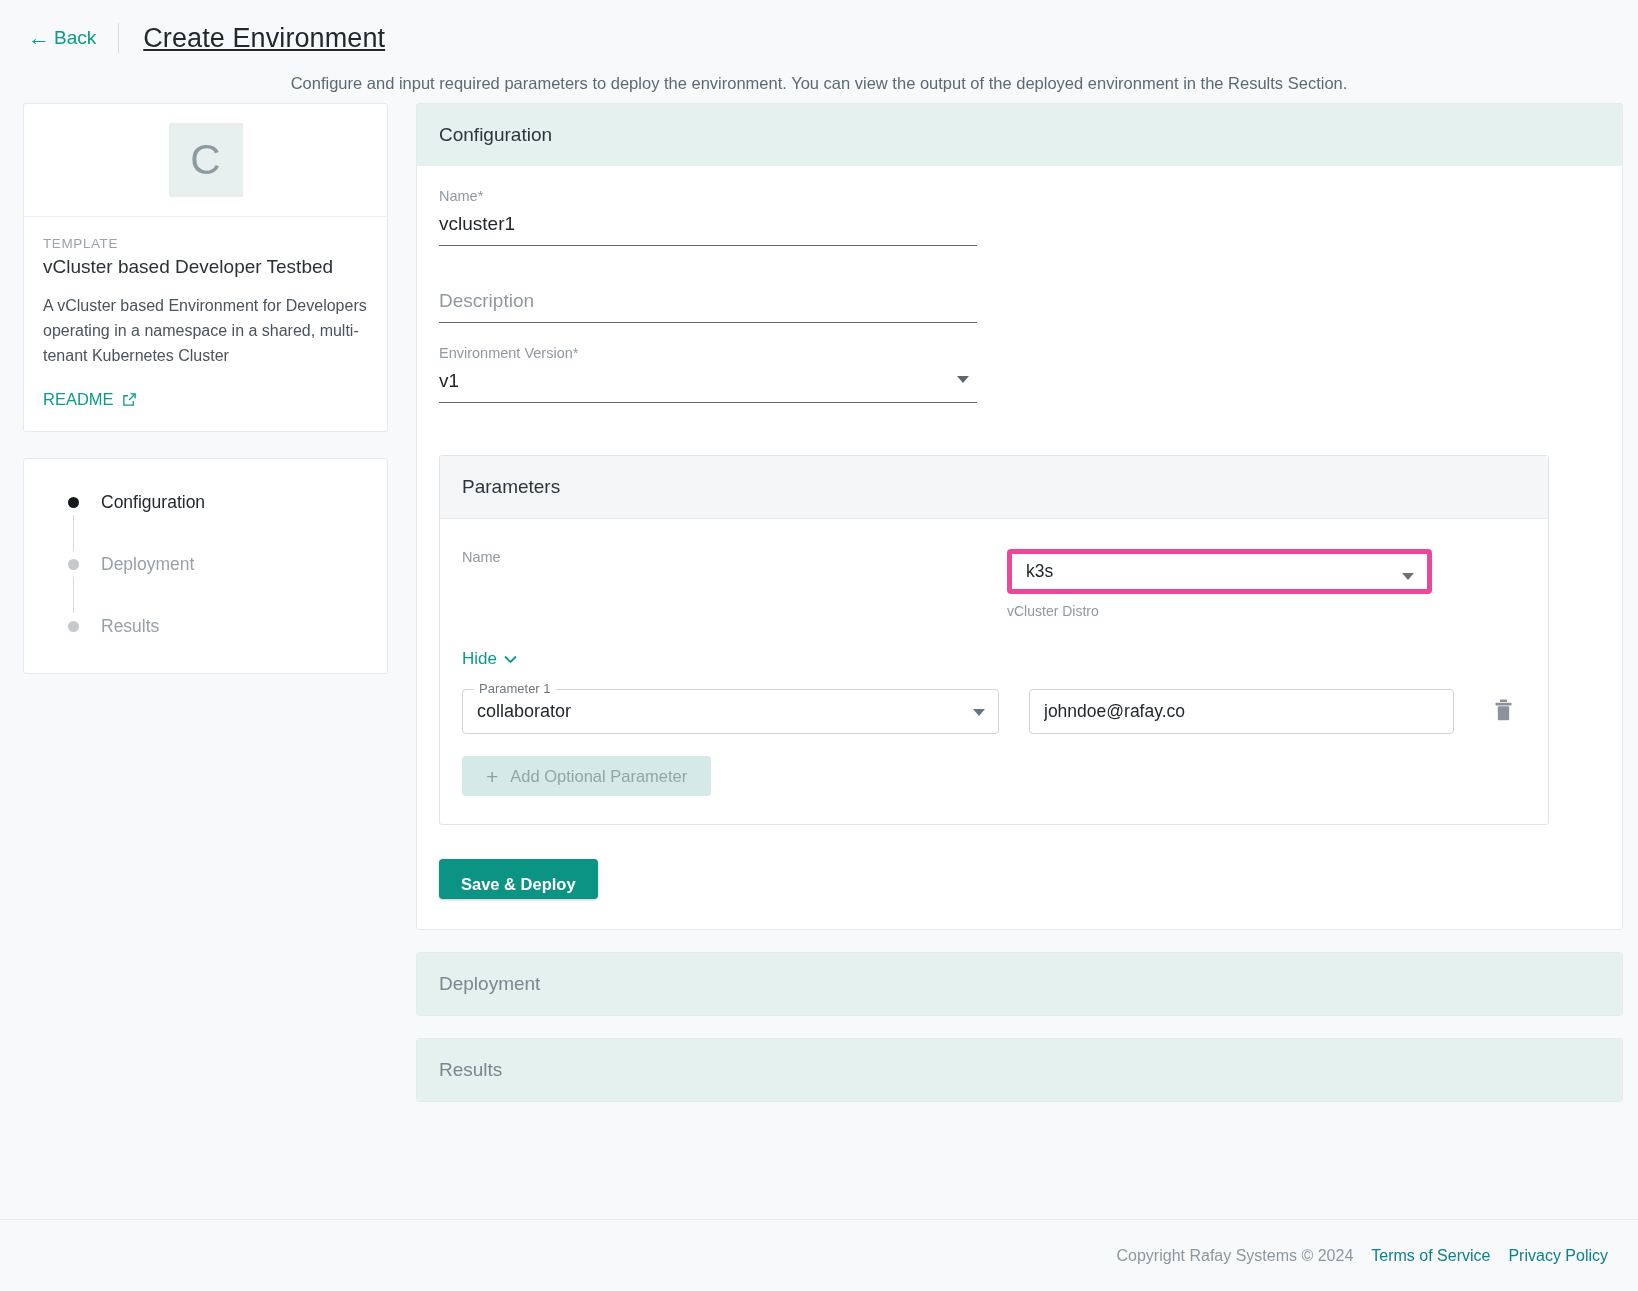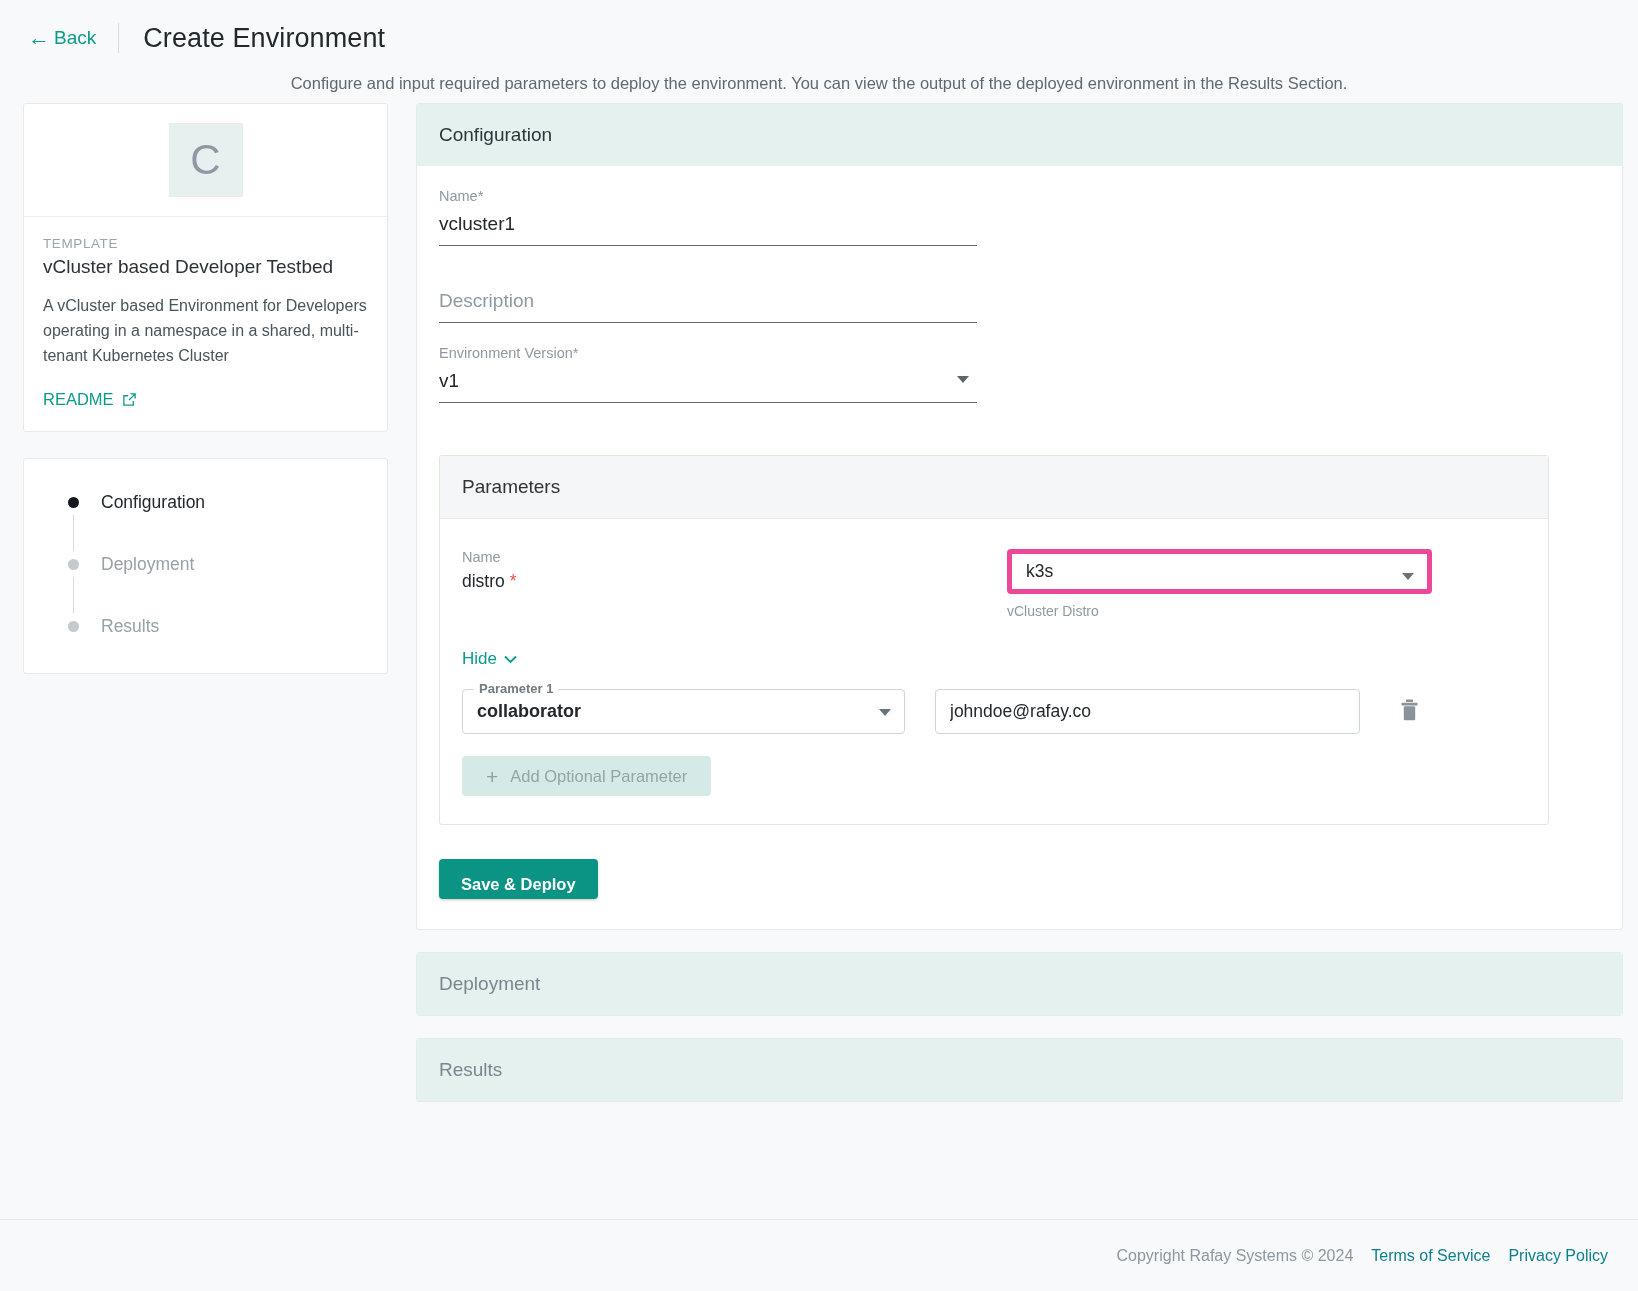--- a/index.html
+++ b/index.html
@@ -16,21 +16,21 @@
   
   .topbar { padding: 18px 28px 0 28px; }
   .title-row { display: flex; align-items: center; gap: 0; height: 40px; }
   .back-link {
     display: flex; align-items: center; gap: 4px;
     color: #0a9b8a; font-size: 19px; cursor: pointer;
     text-decoration: none; padding-right: 22px;
   }
   .back-arrow { font-size: 22px; line-height: 1; display:inline-block; }
   .vdivider { width: 1px; height: 30px; background: #d5dbe0; }
-  .page-title { font-size: 27px; color: #23282d; padding-left: 24px; letter-spacing: .1px; }
+  .page-title { font-size: 27px; color: #23282d; padding-left: 24px; letter-spacing: .1px; text-decoration: underline; }
   .subtitle { font-size: 16.5px; color: #5d6a74; margin-top: 16px; text-align: center; }
 
   
   .body-wrap { display: flex; gap: 0; padding: 10px 0 0 0; }
   .left-col { width: 388px; padding-left: 23px; flex: none; }
   .right-col { flex: 1; padding-left: 28px; padding-right: 15px; }
 
   
   .card {
     background: #fff; border: 1px solid #e6eaed; border-radius: 3px;
@@ -112,24 +112,24 @@
     border-right: 6px solid transparent; border-top: 7px solid #6a737a;
   }
   .help-text { font-size: 14px; color: #8f99a1; margin-top: 9px; }
 
   .hide-link { color: #0a9b8a; font-size: 17px; margin-top: 30px;
     display: inline-flex; align-items: center; gap: 7px; cursor: pointer; }
   .chev { display:inline-block; }
 
   .opt-row { display: flex; align-items: center; margin-top: 20px; gap: 30px; }
   .notched {
-    position: relative; width: 443px; height: 45px;
+    position: relative; width: 537px; height: 45px;
     border: 1px solid #cfd5da; border-radius: 4px; background: #fff;
     display: flex; align-items: center; padding: 0 14px;
-    font-size: 18px; color: #23282d; cursor: pointer; font-weight: bold;
+    font-size: 18px; color: #23282d; cursor: pointer;
   }
   .notched-legend {
     position: absolute; top: -9px; left: 11px; background: #fff;
     padding: 0 5px; font-size: 13px; color: #72797f;
   }
   .notched .bcaret {
     position: absolute; right: 13px; top: 19px;
     width: 0; height: 0; border-left: 6px solid transparent;
     border-right: 6px solid transparent; border-top: 7px solid #6a737a;
   }
@@ -257,24 +257,20 @@
           </div>
 
           
           <div class="params">
             <div class="params-head">Parameters</div>
             <div class="params-body">
 
               <div class="param-row">
                 <div class="param-left">
                   <div class="param-kicker">Name</div>
-                  <div class="param-name">
-                    <span>distro</span>
-                    <span class="star">*</span>
-                  </div>
                 </div>
                 <div>
                   <div class="boxed-select">
                     <span>k3s</span>
                     <span class="bcaret"></span>
                   </div>
                   <div class="help-text">vCluster Distro</div>
                 </div>
               </div>
 

